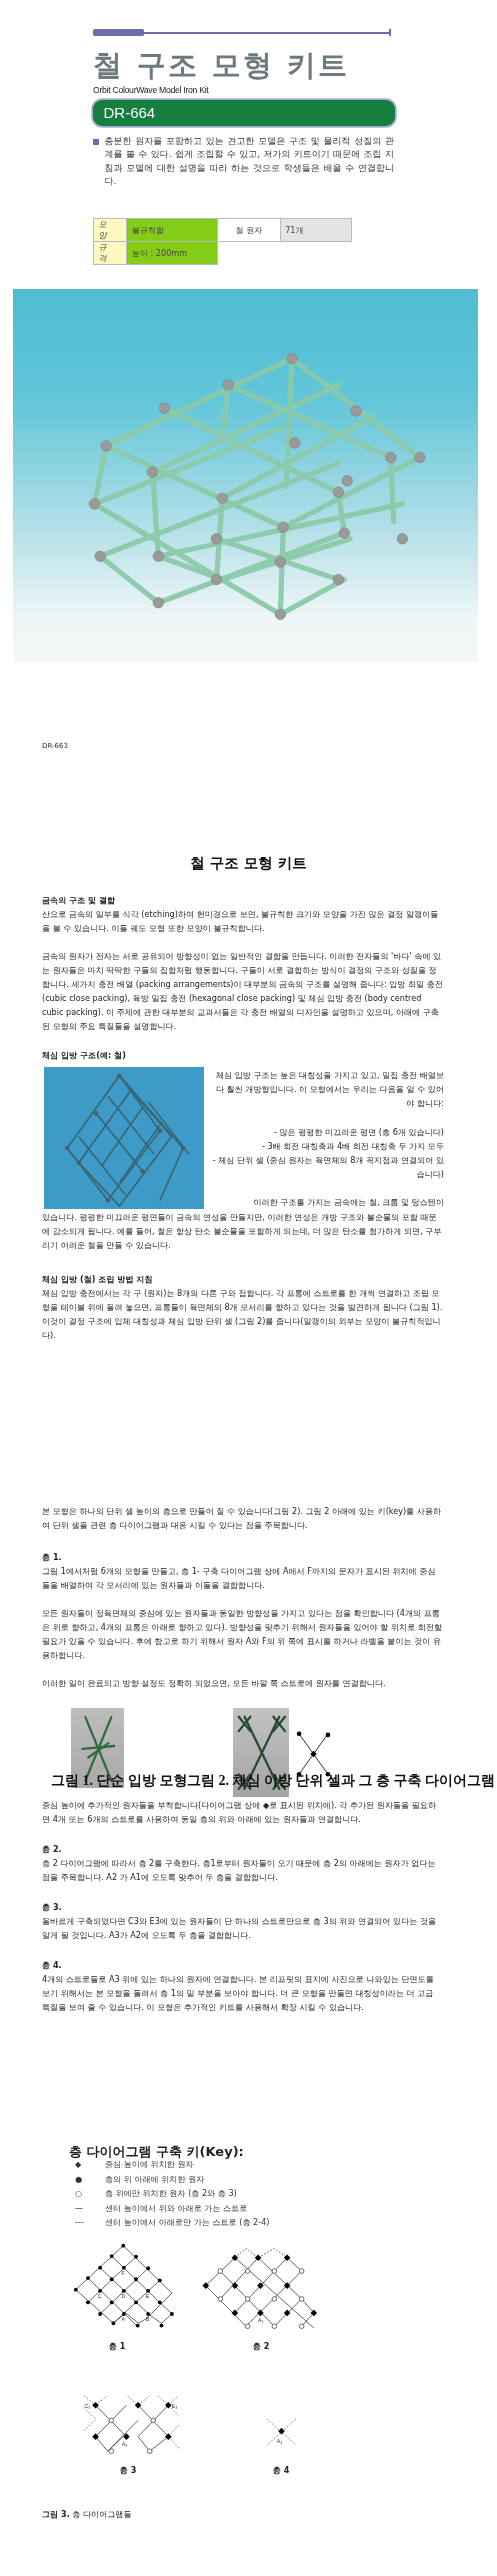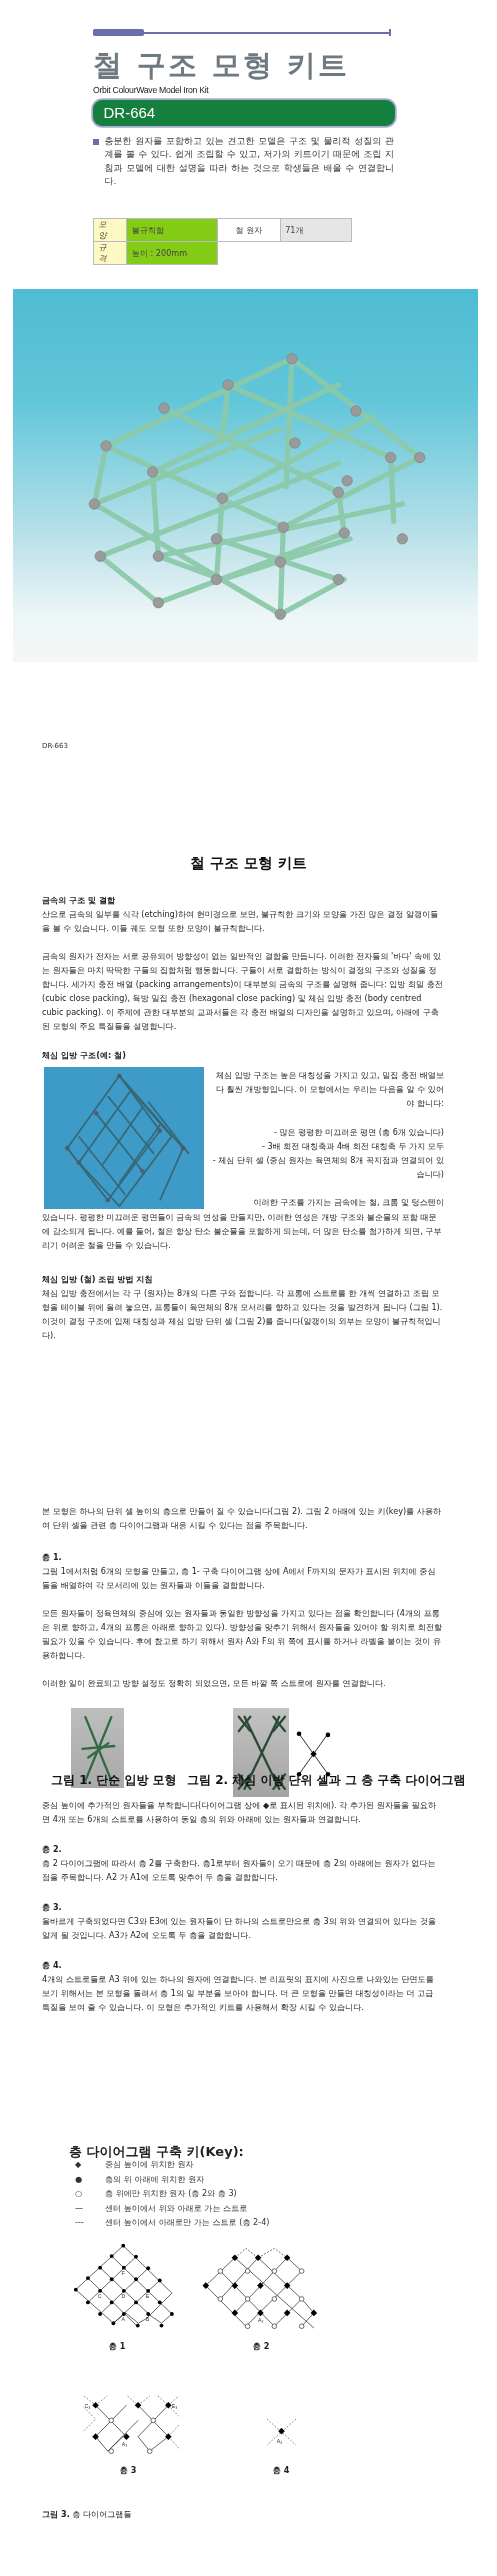--- a/index.html
+++ b/index.html
@@ -38,21 +38,21 @@
   .docw { left:42px; width:401px; font-size:8.1px; line-height:14px; color:#222; }
   .docw p { margin:0; }
   .docw h4 { margin:0; font-size:8.1px; font-weight:bold; line-height:14px; }
 
   .bcc-photo { left:44px; top:1067px; width:160px; height:142px; background:#3e9bc8; overflow:hidden; }
   .bcc-text { left:212px; top:1068px; width:232px; font-size:8.1px; line-height:14.2px; color:#222; }
   .bcc-text p { margin:0;text-align:right; }
 
   .fig1 { left:71px; top:1708px; width:53px; height:80px; background:linear-gradient(180deg,#bdbdbd,#a9a9a9); }
   .fig2 { left:233px; top:1708px; width:56px; height:89px; background:linear-gradient(180deg,#c2c2c2,#a4a4a4); }
-  .caption { font-size:12px; font-weight:bold; color:#111; }
+  .caption { font-size:14px; font-weight:bold; color:#111;font-family:Liberation Serif, serif; }
 
   .key-title { left:69px; top:2143px; font-size:13px; font-weight:bold; }
   .key-row { left:75px; font-size:8.1px; color:#333; }
   .key-row .sym { display:inline-block; width:30px; }
 
   .diagram-label { font-size:8.1px; font-weight:bold; color:#222; text-align:center; width:46px; }
   .fig3cap { left:42px; top:2509px; font-size:8.1px; }
   .fig3cap b { font-weight:bold; }
 </style>
 </head>

